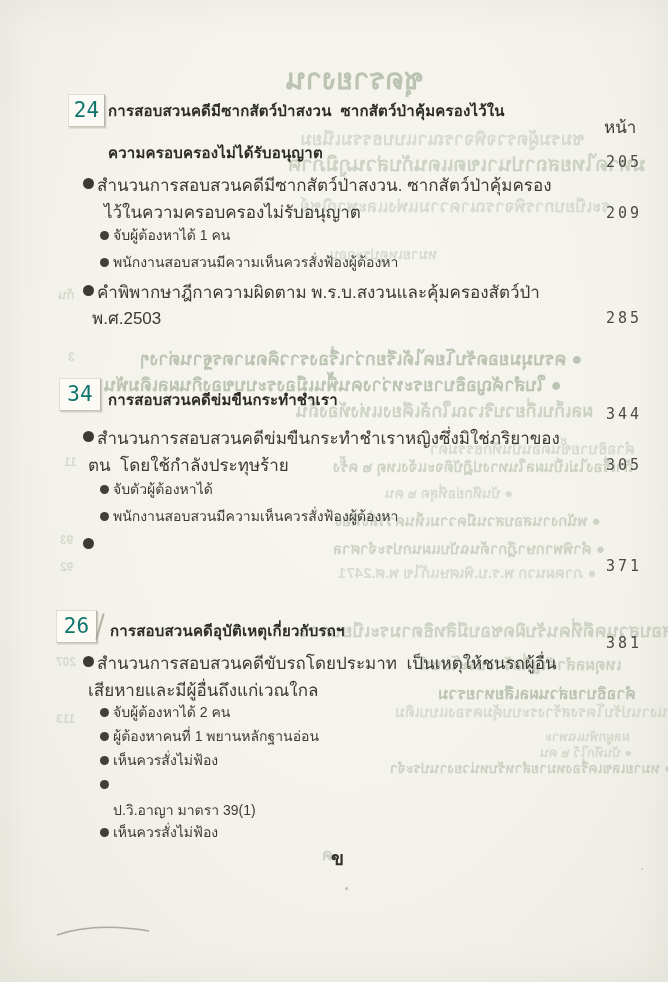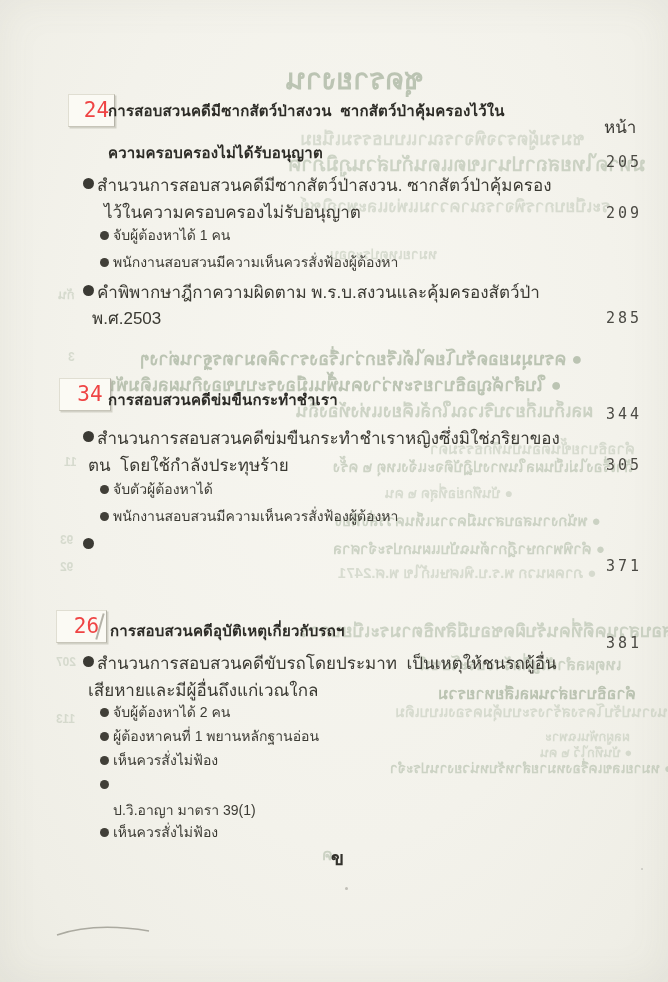--- a/index.html
+++ b/index.html
@@ -23,23 +23,23 @@
     font-family:"DejaVu Sans Mono", monospace;
     font-size:15px;letter-spacing:3px;color:#4b4a44;white-space:pre;
   }
   .numbox{
     position:absolute;
     background:#fbfaf4;
     border:1px solid #e0ded2;
     border-right-color:#b5b3a8;
     border-bottom-color:#c7c5b9;
     box-shadow:1.5px 1.5px 0 rgba(150,148,132,0.35);
-    color:#ef4444;
+    color:#0f766e;
     font-family:"DejaVu Sans Mono", monospace;
-    font-size:21px;line-height:31px;text-align:center;padding-left:10px;
+    font-size:21px;line-height:31px;text-align:center;
   }
   .dot1{position:absolute;width:11px;height:11px;border-radius:50%;background:#3b3a34;}
   .dot2{position:absolute;width:9px;height:9px;border-radius:50%;background:#413f38;}
   .ghost{
     position:absolute;white-space:pre;
     transform:scaleX(-1);
     font-weight:bold;
     color:#b4bfac;
     opacity:0.62;
     filter:blur(0.4px);

